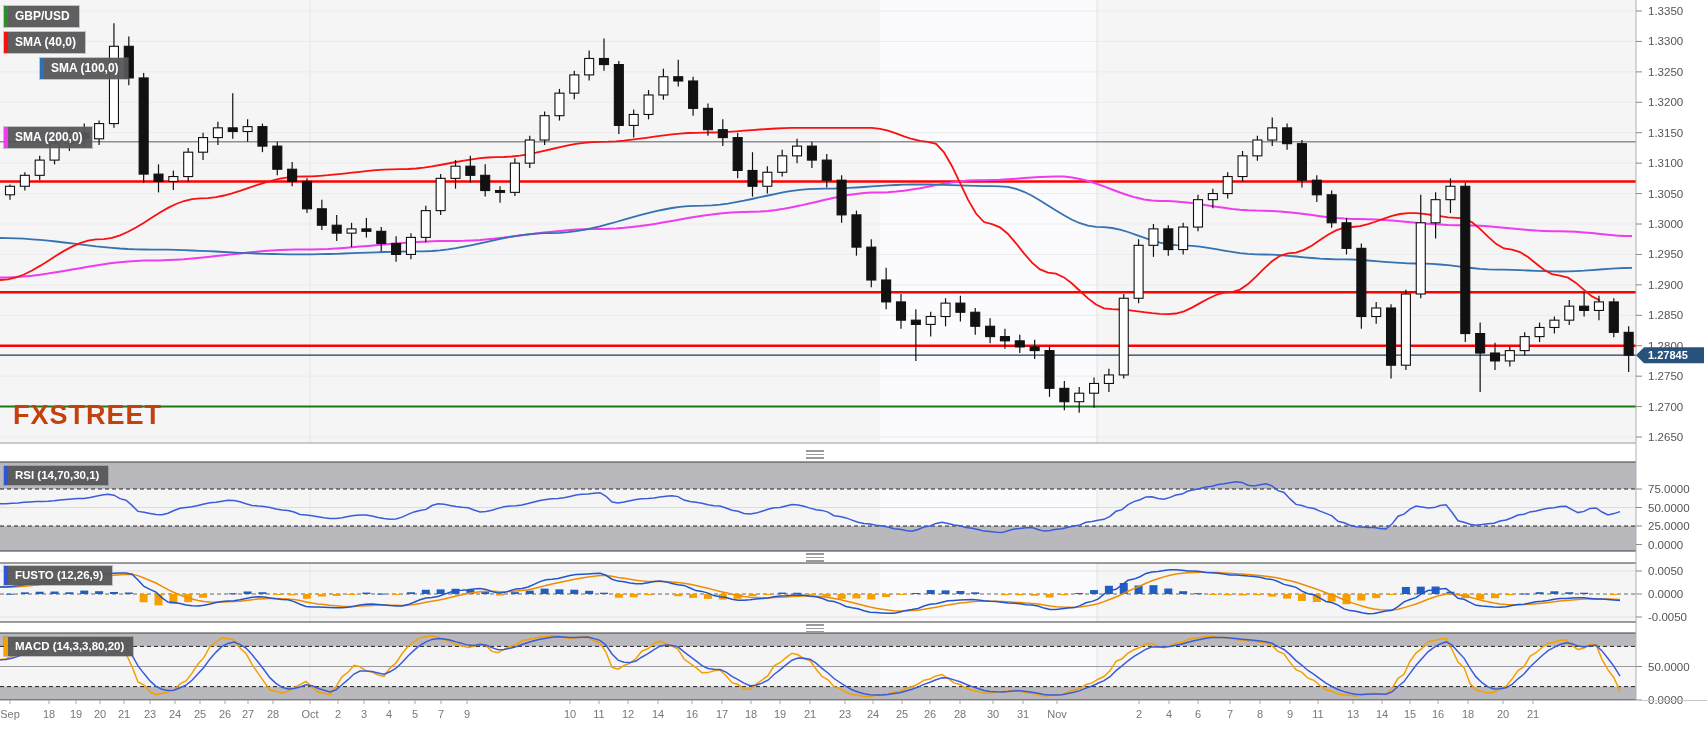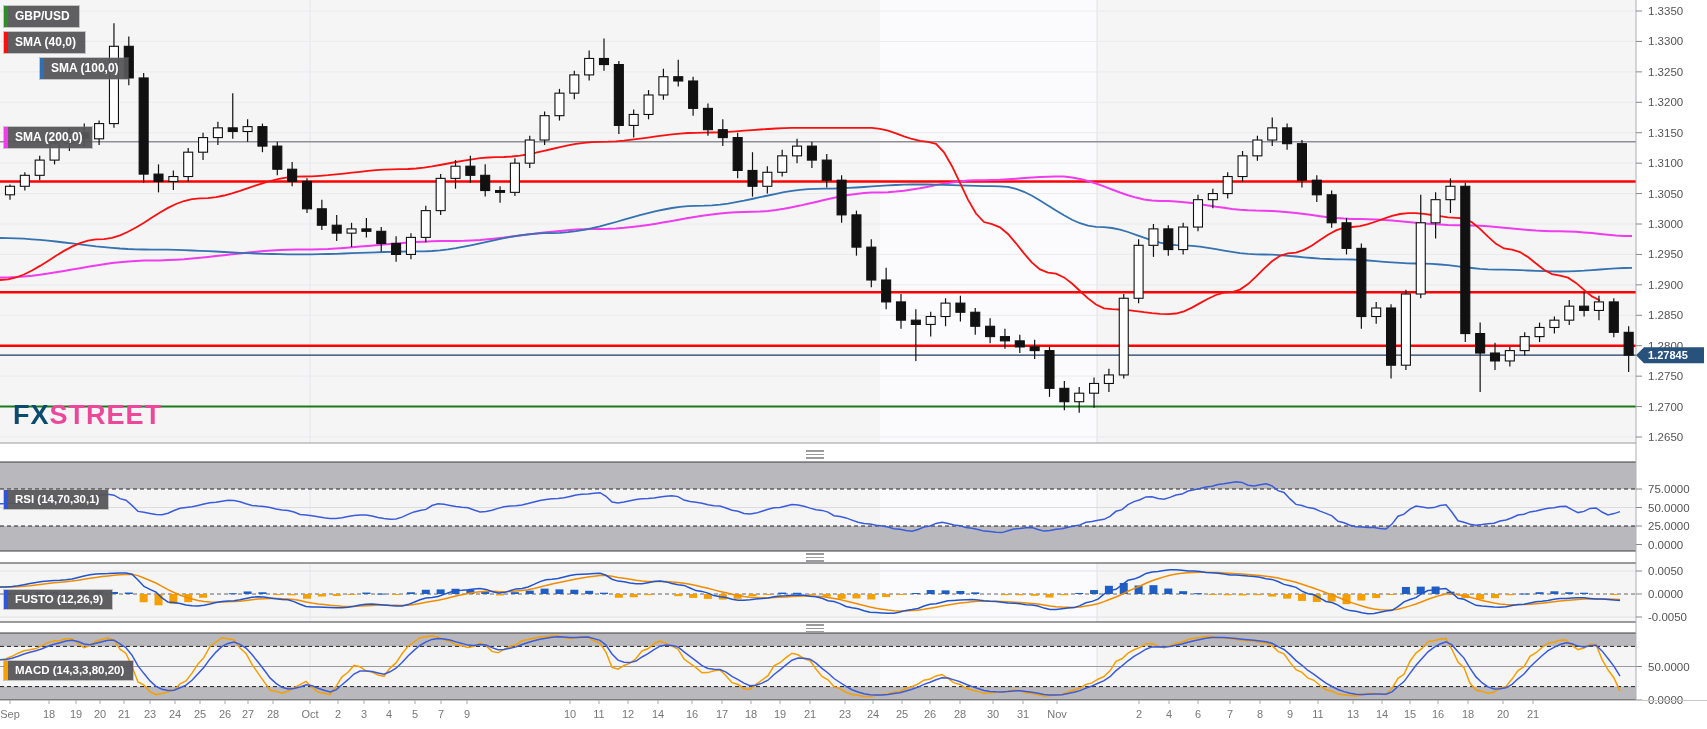--- a/index.html
+++ b/index.html
@@ -5,21 +5,21 @@
   html,body{margin:0;padding:0;background:#ffffff;font-family:"Liberation Sans",sans-serif;}
   #stage{position:relative;width:1707px;height:729px;background:#ffffff;overflow:hidden;}
   #chart-canvas{position:absolute;inset:0;}
   svg{position:absolute;left:0;top:0;}
   .ov{position:absolute;pointer-events:none;}
   .badge{display:flex;align-items:stretch;height:21px;background:rgba(86,86,89,0.95);
          color:#ffffff;font-weight:bold;font-size:12px;line-height:21px;white-space:nowrap;
          box-shadow:0 0 0 1px rgba(120,120,122,0.4);}
   .badge .bar{width:4px;}
   .badge .txt{padding:0 9px 0 7px;}
-  .ptitle{height:19px;font-size:11.5px;line-height:19px;margin-top:24px;}
+  .ptitle{height:19px;font-size:11.5px;line-height:19px;}
   .wm{font-weight:bold;font-size:27px;letter-spacing:1px;line-height:1;}
   .handle{position:absolute;width:18px;display:flex;flex-direction:column;gap:2px;cursor:row-resize;}
   .handle span{display:block;height:1.5px;background:#9b9b9f;}
 </style>
 </head>
 <body>
 
 <div id="stage">
   <div id="chart-canvas">
       <svg width="1707" height="729" viewBox="0 0 1707 729">
@@ -617,21 +617,21 @@
       </div>
   </div>
   <div class="ov" style="left:4px;top:91px;margin-top:36px;">
     <div class="badge">
         <span class="bar" style="background:#ee3cee"></span>
         <span class="txt">SMA (200,0)</span>
       </div>
   </div>
 
   <div class="ov wm" style="left:13px;top:402px;">
-    <span style="color:#0c4a6e">FX</span><span style="color:#ec4899">STREET</span>
+    <span style="color:#c2410c">FX</span><span style="color:#c2410c">STREET</span>
   </div>
 
   <div class="ov" style="left:4px;top:466px;">
     <div class="badge ptitle">
         <span class="bar" style="background:#2f55d4"></span>
         <span class="txt">RSI (14,70,30,1)</span>
       </div>
   </div>
   <div class="ov" style="left:4px;top:566px;">
     <div class="badge ptitle">

